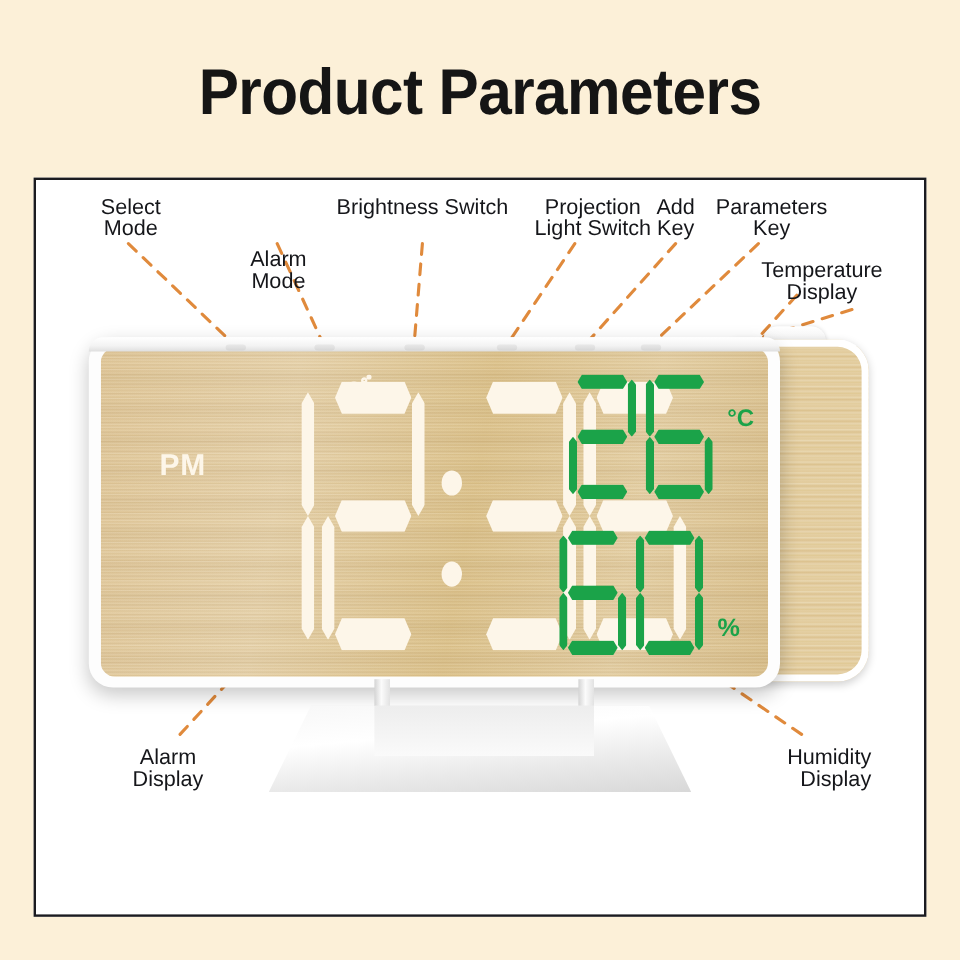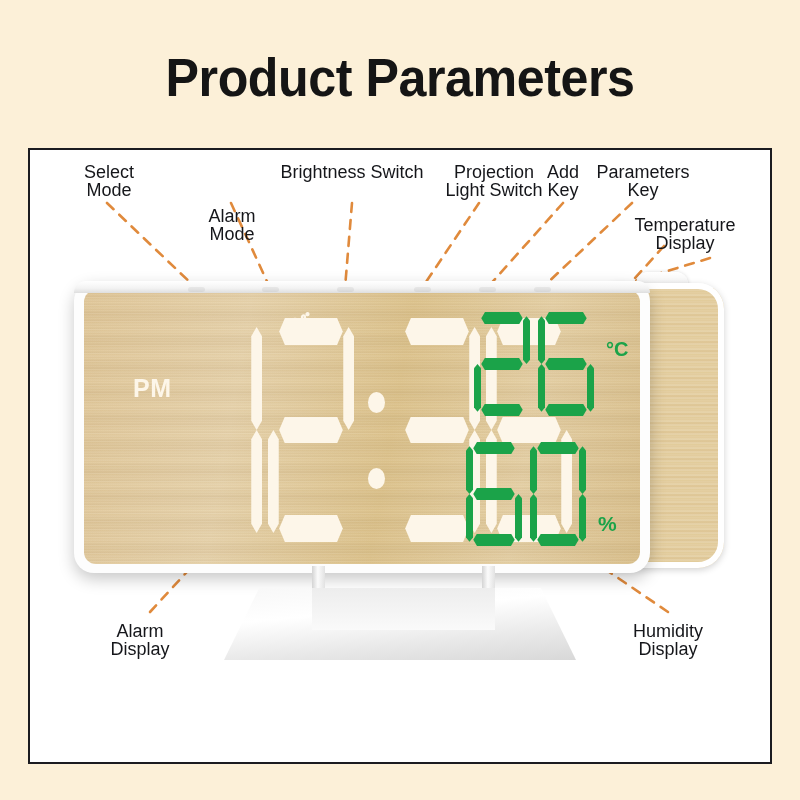--- a/index.html
+++ b/index.html
@@ -375,21 +375,21 @@
   <span>Key</span>
 </div>
 <div class="callout" style="left:620px; top:216px; width:130px;">
   <span>Temperature</span>
   <span>Display</span>
 </div>
 <div class="callout" style="left:92px;  top:622px; width:96px;">
   <span>Alarm</span>
   <span>Display</span>
 </div>
-<div class="callout" style="left:610px; top:622px; width:116px;">
+<div class="callout" style="left:610px; top:622px; width:116px;text-align:right;">
   <span>Humidity</span>
   <span>Display</span>
 </div>
 
 <div id="clock-wrap">
 
   <div id="projector-head"></div>
   <div id="projector-arm"></div>
 
   <div id="clock-body">

